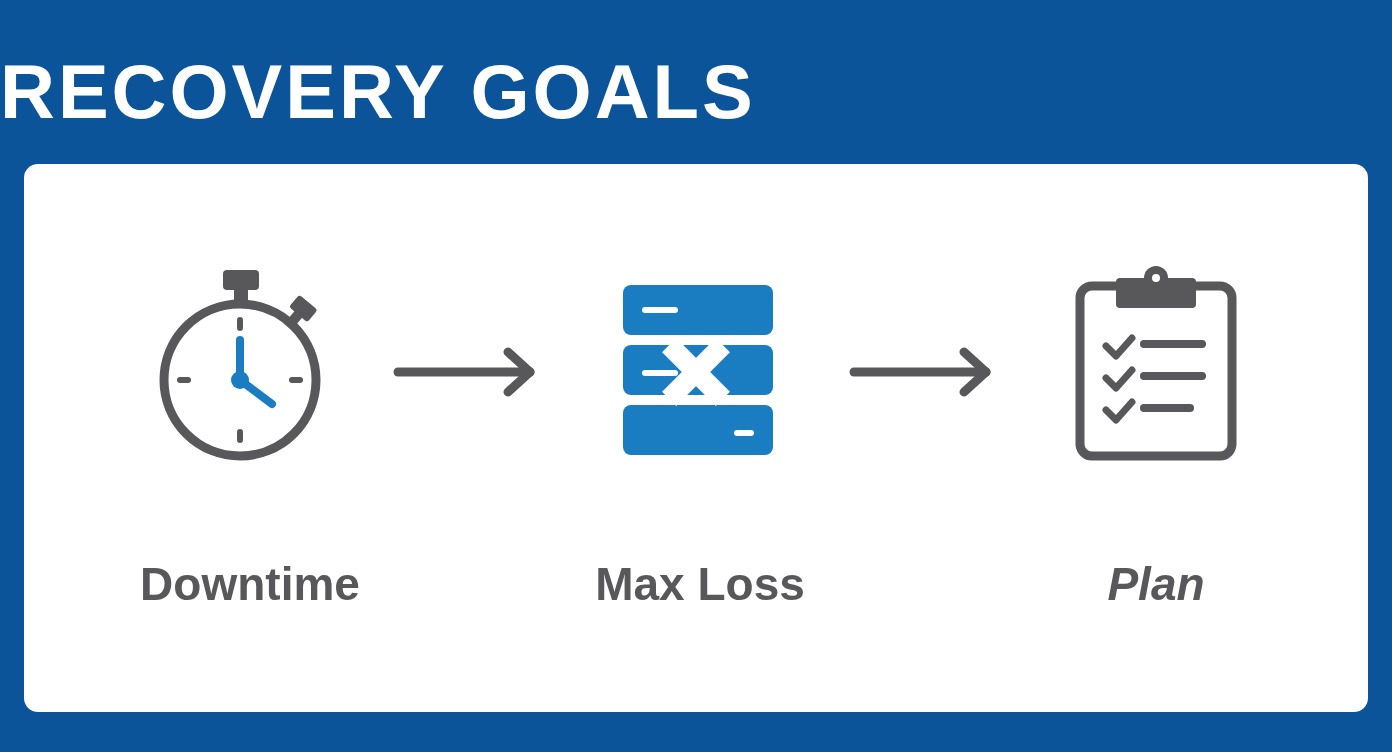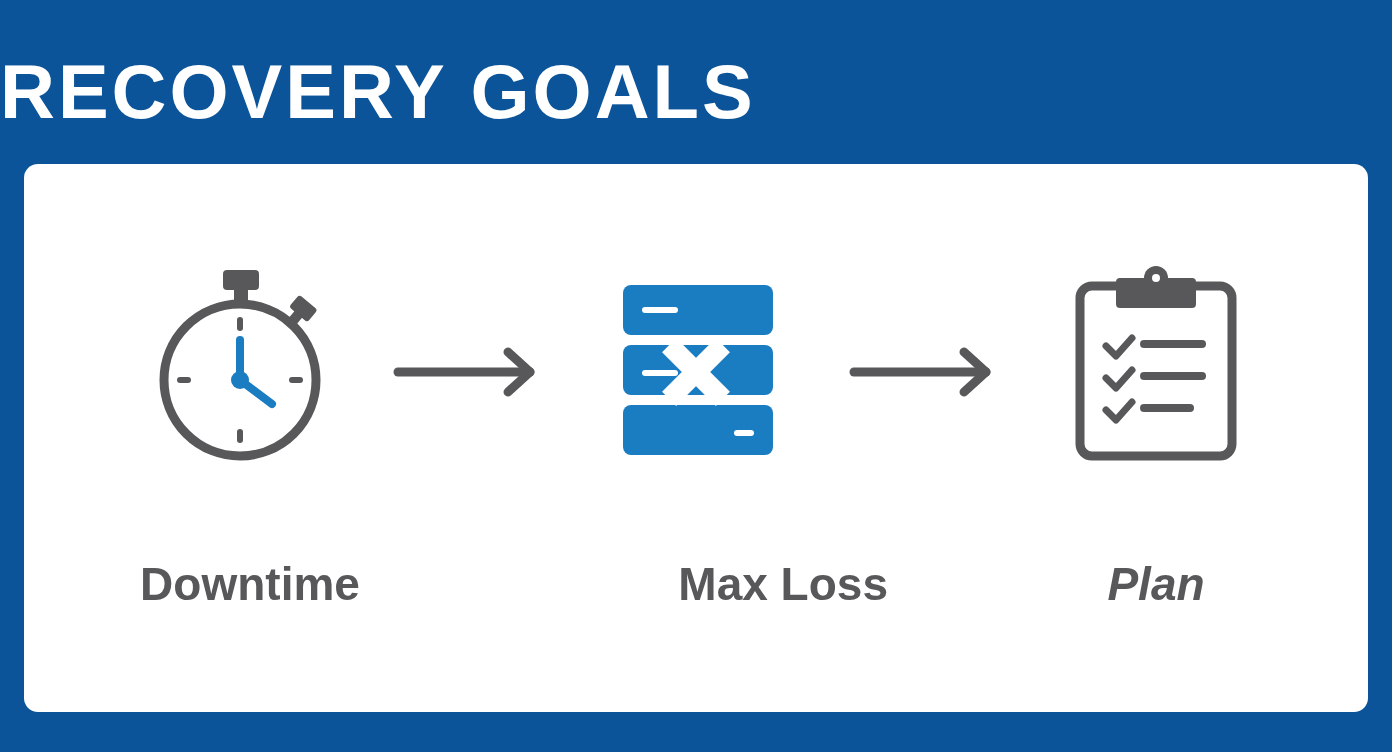--- a/index.html
+++ b/index.html
@@ -81,14 +81,14 @@
   <circle cx="86" cy="14" r="4" fill="#FFFFFF"></circle>
   <polyline points="36,82 46,92 62,74" fill="none" stroke="#58585A" stroke-width="7" stroke-linecap="round" stroke-linejoin="round"></polyline>
   <line x1="74" y1="80" x2="132" y2="80" stroke="#58585A" stroke-width="8" stroke-linecap="round"></line>
   <polyline points="36,114 46,124 62,106" fill="none" stroke="#58585A" stroke-width="7" stroke-linecap="round" stroke-linejoin="round"></polyline>
   <line x1="74" y1="112" x2="132" y2="112" stroke="#58585A" stroke-width="8" stroke-linecap="round"></line>
   <polyline points="36,146 46,156 62,138" fill="none" stroke="#58585A" stroke-width="7" stroke-linecap="round" stroke-linejoin="round"></polyline>
   <line x1="74" y1="144" x2="120" y2="144" stroke="#58585A" stroke-width="8" stroke-linecap="round"></line>
 </svg>
 
 <div class="label" style="left:90px; width:320px;">Downtime</div>
-<div class="label" style="left:568px; width:320px;text-align:right;">Max Loss</div>
+<div class="label" style="left:540px; width:320px;">Max Loss</div>
 <div class="label" style="left:996px; width:320px;font-style:italic;">Plan</div>
 
 </body></html>

